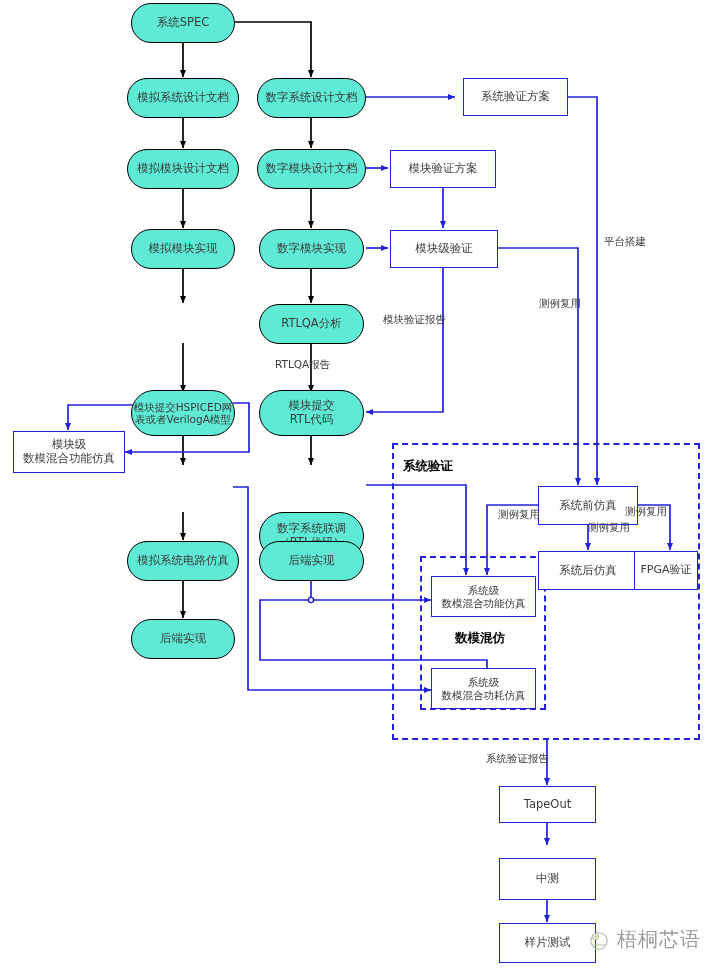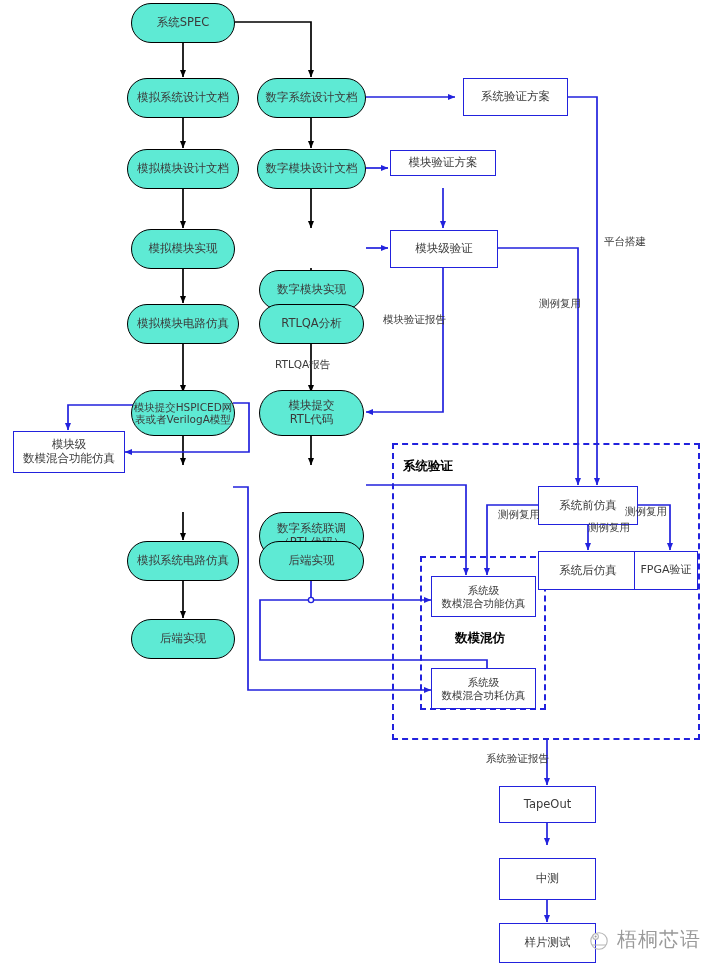--- a/index.html
+++ b/index.html
@@ -179,23 +179,20 @@
   </div>
 
   <div class="node round" style="left:127px; top:149px; width:112px; height:40px;">
     <span class="ln">模拟模块设计文档</span>
   </div>
 
   <div class="node round" style="left:131px; top:229px; width:104px; height:40px;">
     <span class="ln">模拟模块实现</span>
   </div>
 
-  <div class="node round" style="left:127px; top:304px; width:112px; height:40px;">
-    <span class="ln">模拟模块电路仿真</span>
-  </div>
 
   <div class="node round" style="left:131px; top:390px; width:104px; height:46px; font-size:10.5px;">
     <span class="ln">模块提交HSPICED网</span>
     <span class="ln">表或者VerilogA模型</span>
   </div>
 
 
   <div class="node round" style="left:127px; top:541px; width:112px; height:40px;">
     <span class="ln">模拟系统电路仿真</span>
   </div>
@@ -205,21 +202,21 @@
   </div>
 
   <div class="node round" style="left:257px; top:78px; width:109px; height:40px;">
     <span class="ln">数字系统设计文档</span>
   </div>
 
   <div class="node round" style="left:257px; top:149px; width:109px; height:40px;">
     <span class="ln">数字模块设计文档</span>
   </div>
 
-  <div class="node round" style="left:259px; top:229px; width:105px; height:40px;margin-top:41px;">
+  <div class="node round" style="left:259px; top:229px; width:105px; height:40px;">
     <span class="ln">数字模块实现</span>
   </div>
 
   <div class="node round" style="left:259px; top:304px; width:105px; height:40px;">
     <span class="ln">RTLQA分析</span>
   </div>
 
   <div class="node round" style="left:259px; top:390px; width:105px; height:46px;">
     <span class="ln">模块提交</span>
     <span class="ln">RTL代码</span>
@@ -236,21 +233,21 @@
 
   <div class="node rect" style="left:13px; top:431px; width:112px; height:42px;">
     <span class="ln">模块级</span>
     <span class="ln">数模混合功能仿真</span>
   </div>
 
   <div class="node rect" style="left:463px; top:78px; width:105px; height:38px;">
     <span class="ln">系统验证方案</span>
   </div>
 
-  <div class="node rect" style="left:390px; top:150px; width:106px; height:26px;">
+  <div class="node rect" style="left:390px; top:150px; width:106px; height:38px;">
     <span class="ln">模块验证方案</span>
   </div>
 
   <div class="node rect" style="left:390px; top:230px; width:108px; height:38px;">
     <span class="ln">模块级验证</span>
   </div>
 
   <div class="node rect" style="left:538px; top:486px; width:100px; height:39px;">
     <span class="ln">系统前仿真</span>
   </div>

